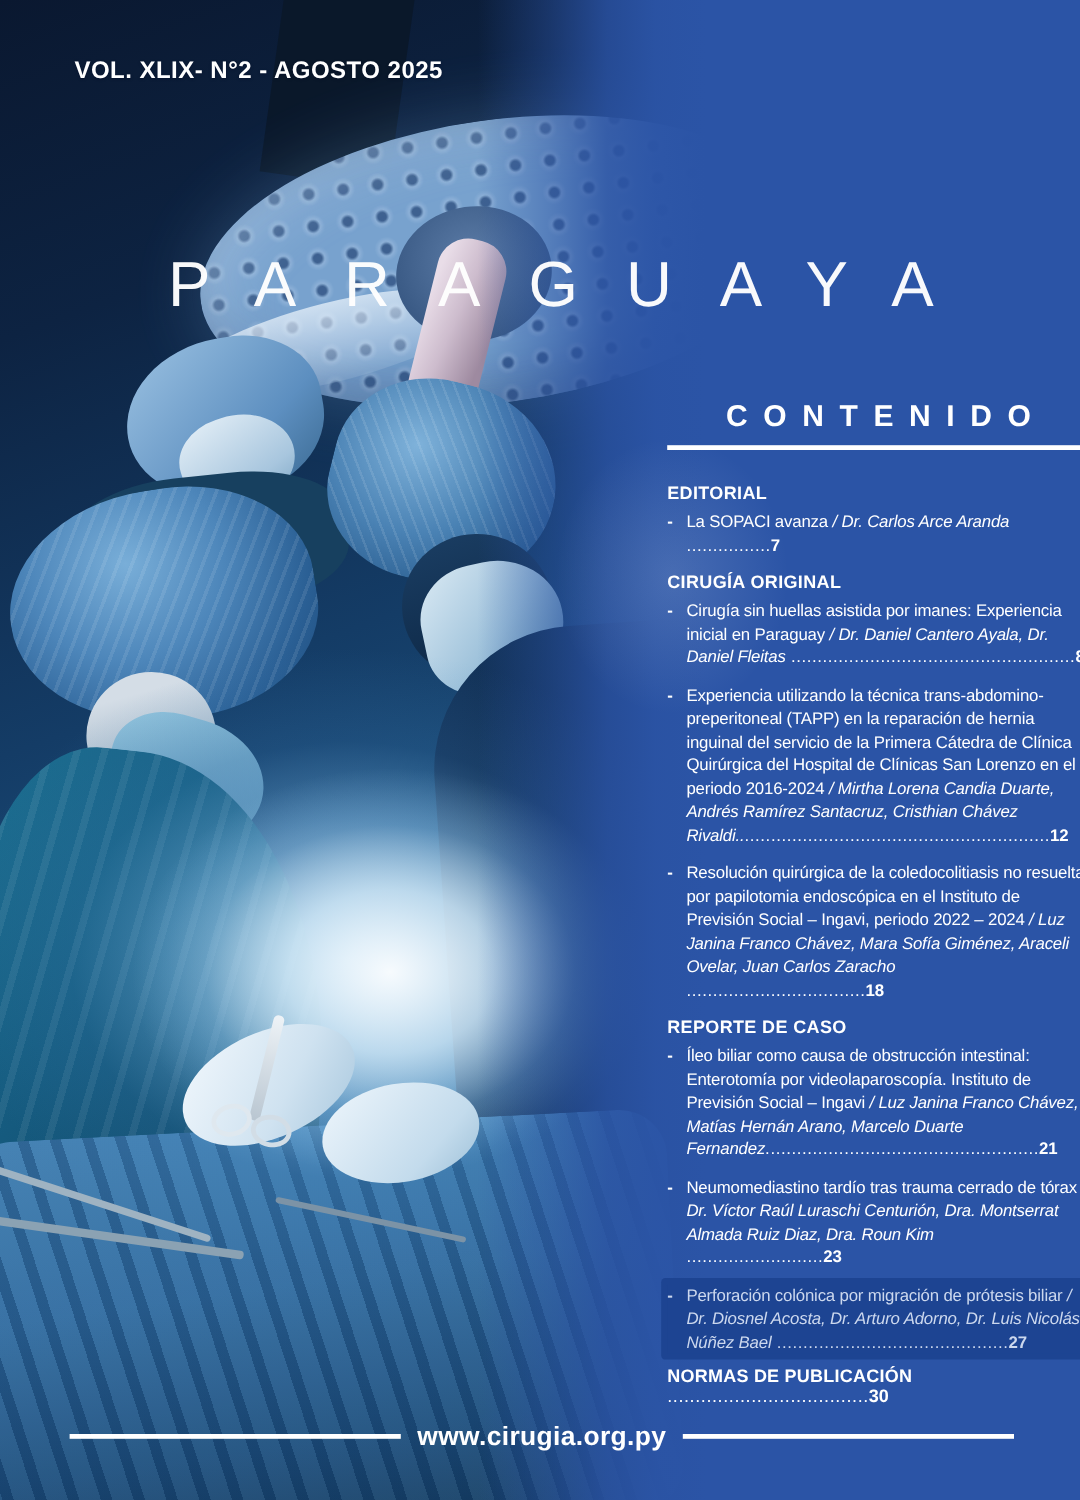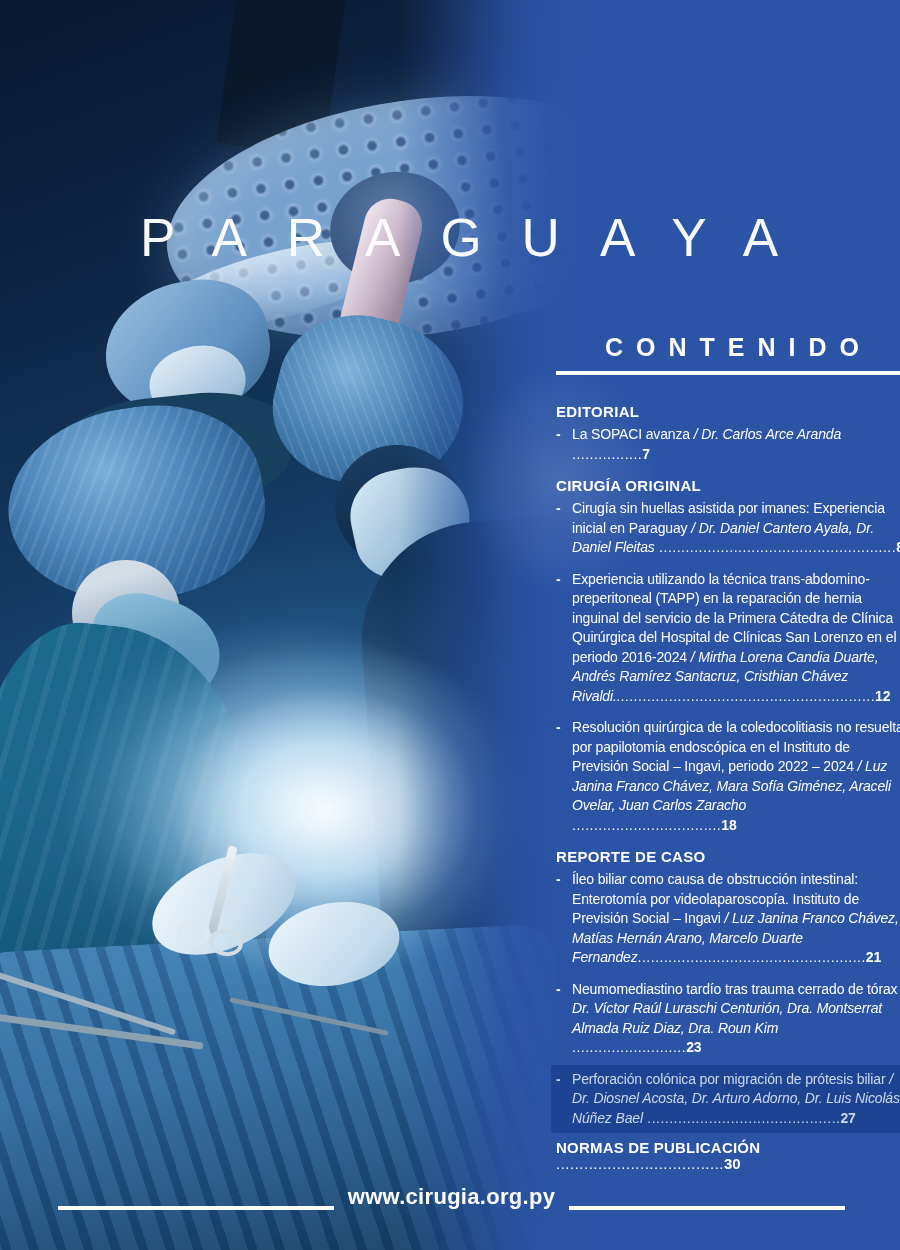--- a/index.html
+++ b/index.html
@@ -88,21 +88,21 @@
   .toc-text{flex:1;}
   .t-title{font-weight:normal;text-align:center;}
   .t-auth{font-style:italic;}
   .t-dots{letter-spacing:.5px;}
   .t-page{font-weight:bold;}
   .toc-item.hl{background:#1d4492;box-shadow:0 0 0 5px #1d4492;border-radius:1px;color:#ccd8ee;}
   .normas{margin-top:8px;font-size:15px;line-height:16px;}
   .n-label{font-weight:bold;letter-spacing:.2px;}
 
   
-  .footer{position:absolute;left:58px;right:55px;top:1184px;display:flex;align-items:flex-end;gap:14px;}
+  .footer{position:absolute;left:58px;right:55px;top:1184px;display:flex;align-items:center;gap:14px;}
   .f-line{flex:1;height:4px;background:#fff;}
   .f-url{font-size:22px;font-weight:bold;letter-spacing:.3px;}
 </style>
 </head>
 <body>
 
 <div class="page">
 
   <div class="ph lamp-arm"></div>
   <div class="ph lamp"></div>
@@ -128,20 +128,21 @@
   <div class="ph f-shaft"></div>
   <div class="ph f-ring-a"></div>
   <div class="ph f-ring-b"></div>
   <div class="ph sc-a"></div>
   <div class="ph sc-b"></div>
   <div class="ph sc-c"></div>
 
   <div class="panel"></div>
   <div class="wisp"></div>
 
+  <div class="vol">VOL. XLIX- N°2 - AGOSTO 2025</div>
   <div class="subtitle">PARAGUAYA</div>
 
   <div class="toc">
     <div class="contenido">CONTENIDO</div>
     <div class="rule"></div>
 
     <div class="section">
       <div class="sec-label">EDITORIAL</div>
       <div class="toc-item">
         <span class="dash">-</span>

